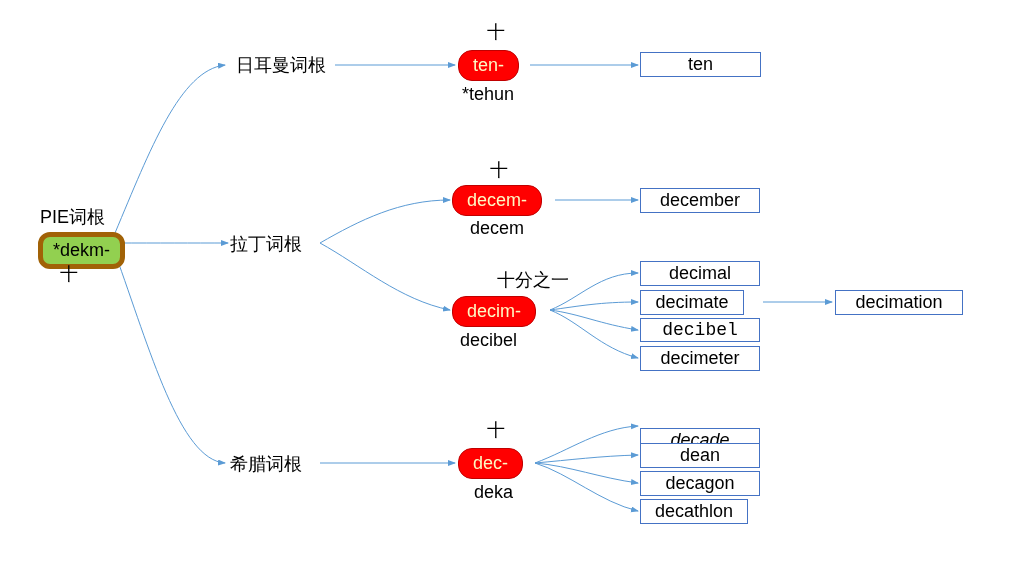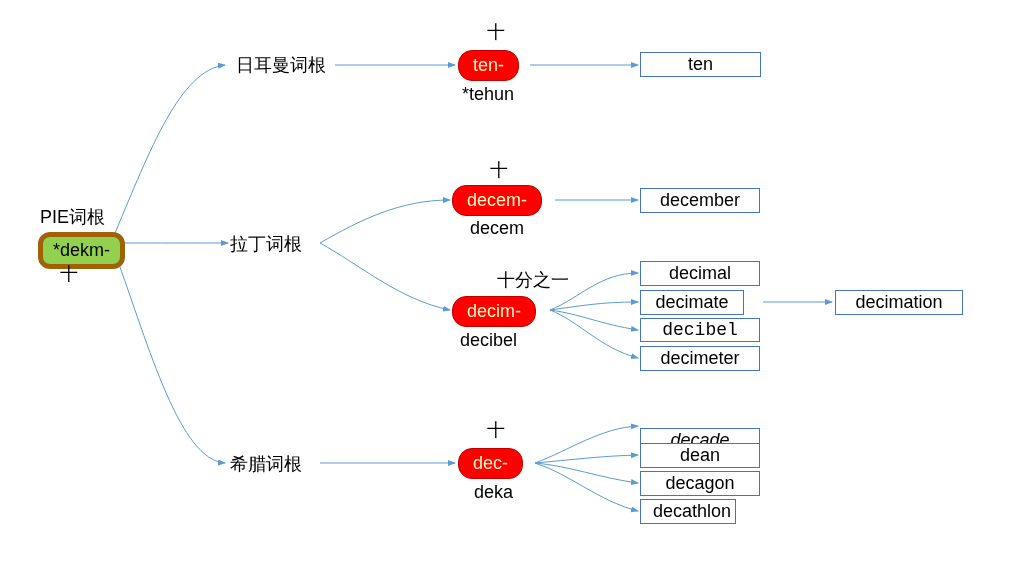--- a/index.html
+++ b/index.html
@@ -117,13 +117,13 @@
 <div class="word-box" style="left:640px; top:346px; width:120px;">decimeter</div>
 <div class="word-box" style="left:835px; top:290px; width:128px;">decimation</div>
 
 <div class="label" style="left:230px; top:452px;">希腊词根</div>
 <div class="label" style="left:487px; top:418px;">十</div>
 <div class="red-box" style="left:458px; top:448px;">dec-</div>
 <div class="label" style="left:474px; top:482px;">deka</div>
 <div class="word-box" style="left:640px; top:428px; width:120px;font-style:italic;">decade</div>
 <div class="word-box" style="left:640px; top:443px; width:120px;">dean</div>
 <div class="word-box" style="left:640px; top:471px; width:120px;">decagon</div>
-<div class="word-box" style="left:640px; top:499px; width:96px;">decathlon</div>
+<div class="word-box" style="left:640px; top:499px; width:108px;">decathlon</div>
 
 </body></html>

